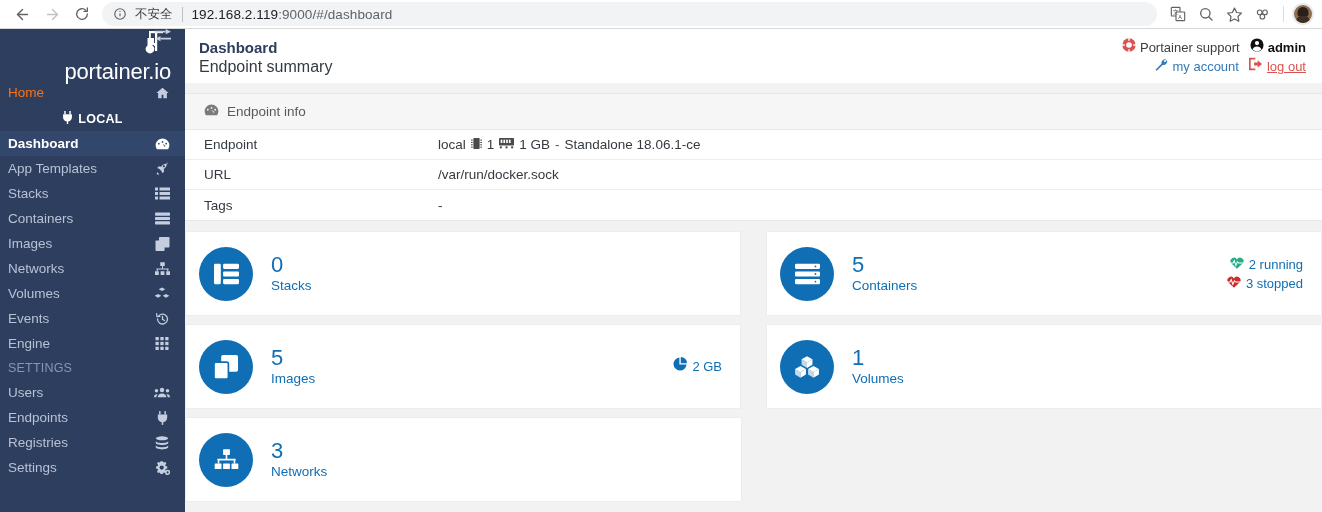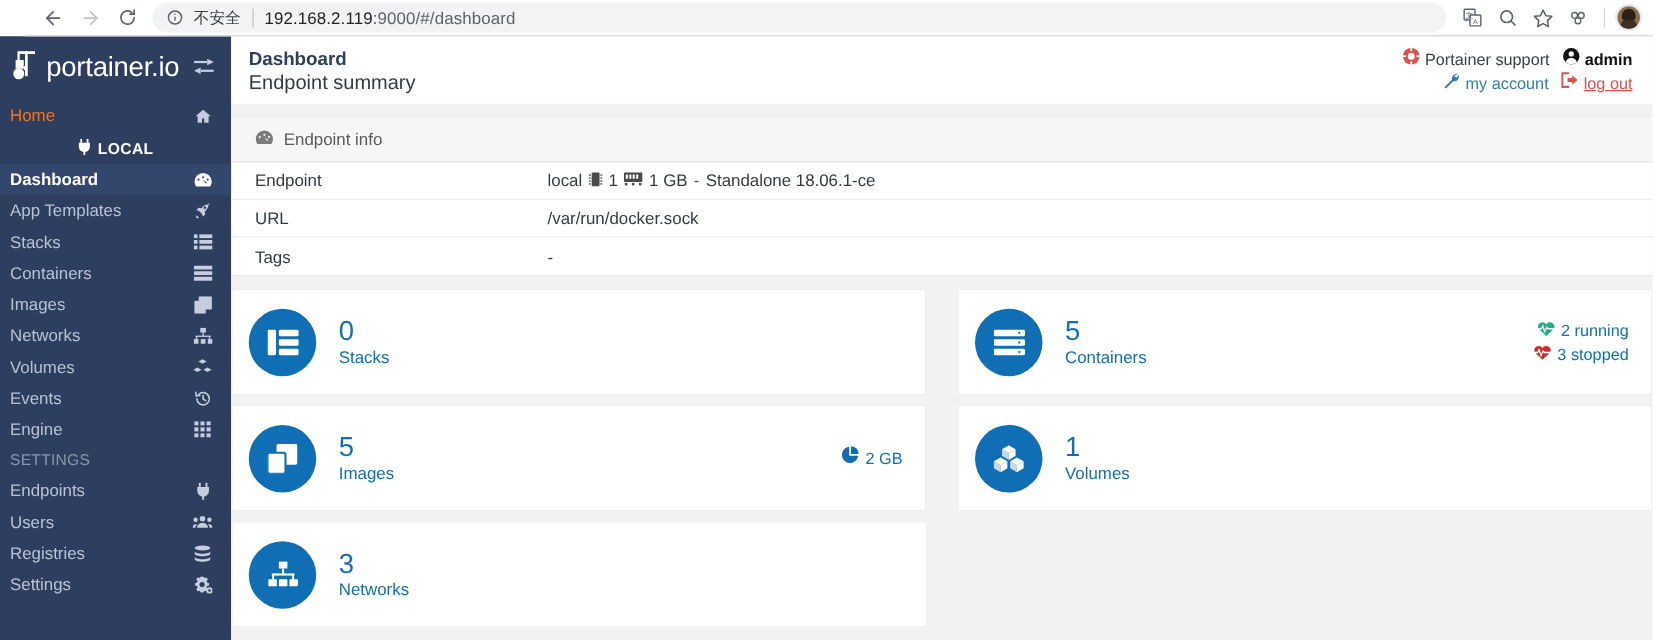--- a/index.html
+++ b/index.html
@@ -12,21 +12,20 @@
 
   
   .browser-bar {
     height: 29px;
     background: #ffffff;
     border-bottom: 1px solid #d8d8d8;
     display: flex;
     align-items: center;
     padding: 0 8px;
     position: relative;
-    margin-left: 20px;
   }
   .nav-btns { display: flex; align-items: center; gap: 2px; }
   .nav-btn {
     width: 28px; height: 24px;
     display: flex; align-items: center; justify-content: center;
     color: #5f6368;
     cursor: pointer;
   }
   .nav-btn.disabled { color: #c0c2c5; }
   .omnibox {
@@ -109,23 +108,24 @@
   .sidebar {
     width: 185px;
     background: #2d3e5f;
     color: #b8c2d4;
     flex-shrink: 0;
     overflow: hidden;
   }
   .brand {
     height: 50px;
     display: flex;
-    align-items: center;
+    align-items: flex-end;
     padding: 0 14px 0 10px;
     position: relative;
+    flex-direction: column;
   }
   .brand-logo { display: flex; align-items: flex-end; }
   .brand-text {
     color: #ffffff;
     font-size: 22px;
     letter-spacing: -0.2px;
     font-weight: 400;
     margin-left: 1px;
   }
   .brand-toggle {
@@ -526,40 +526,40 @@
           <rect x="0" y="12" width="4" height="4"></rect>
             <rect x="6" y="12" width="4" height="4"></rect>
             <rect x="12" y="12" width="4" height="4"></rect>
         </svg>
       </span>
     </div>
 
     <div class="side-head">SETTINGS</div>
 
     <div class="side-row">
-      <span class="lbl">Endpoints</span>
-      <span class="ico">
-        <svg width="11" height="14" viewBox="0 0 16 20" fill="currentColor">
-          <rect x="3" y="0" width="2.2" height="5"></rect>
-            <rect x="10.8" y="0" width="2.2" height="5"></rect>
-          <path d="M1.2 5 h13.6 v4.5 a6.8 6.8 0 0 1 -13.6 0 z"></path>
-            <rect x="6.9" y="15" width="2.2" height="5"></rect>
-        </svg>
-      </span>
-    </div>
-    <div class="side-row">
       <span class="lbl">Users</span>
       <span class="ico">
         <svg width="16" height="13" viewBox="0 0 22 15" fill="currentColor">
           <circle cx="11" cy="4" r="3"></circle>
             <path d="M5 14c0-3.3 2.7-5.2 6-5.2s6 1.9 6 5.2z"></path>
           <circle cx="3.4" cy="5.2" r="2.4"></circle>
             <path d="M0 14c0-2.6 1.6-4 3.4-4 .6 0 1.1.1 1.6.3-1.1 1-1.8 2.3-1.8 3.7z"></path>
           <circle cx="18.6" cy="5.2" r="2.4"></circle>
             <path d="M22 14c0-2.6-1.6-4-3.4-4-.6 0-1.1.1-1.6.3 1.1 1 1.8 2.3 1.8 3.7z"></path>
+        </svg>
+      </span>
+    </div>
+    <div class="side-row">
+      <span class="lbl">Endpoints</span>
+      <span class="ico">
+        <svg width="11" height="14" viewBox="0 0 16 20" fill="currentColor">
+          <rect x="3" y="0" width="2.2" height="5"></rect>
+            <rect x="10.8" y="0" width="2.2" height="5"></rect>
+          <path d="M1.2 5 h13.6 v4.5 a6.8 6.8 0 0 1 -13.6 0 z"></path>
+            <rect x="6.9" y="15" width="2.2" height="5"></rect>
         </svg>
       </span>
     </div>
     <div class="side-row">
       <span class="lbl">Registries</span>
       <span class="ico">
         <svg width="14" height="14" viewBox="0 0 18 18" fill="currentColor">
           <ellipse cx="9" cy="3" rx="8" ry="2.6"></ellipse>
             <path d="M1 6.4c0 1.4 3.6 2.6 8 2.6s8-1.2 8-2.6v2.6c0 1.4-3.6 2.6-8 2.6s-8-1.2-8-2.6z"></path>
           <path d="M1 12c0 1.4 3.6 2.6 8 2.6s8-1.2 8-2.6v2.6c0 1.4-3.6 2.6-8 2.6s-8-1.2-8-2.6z"></path>

